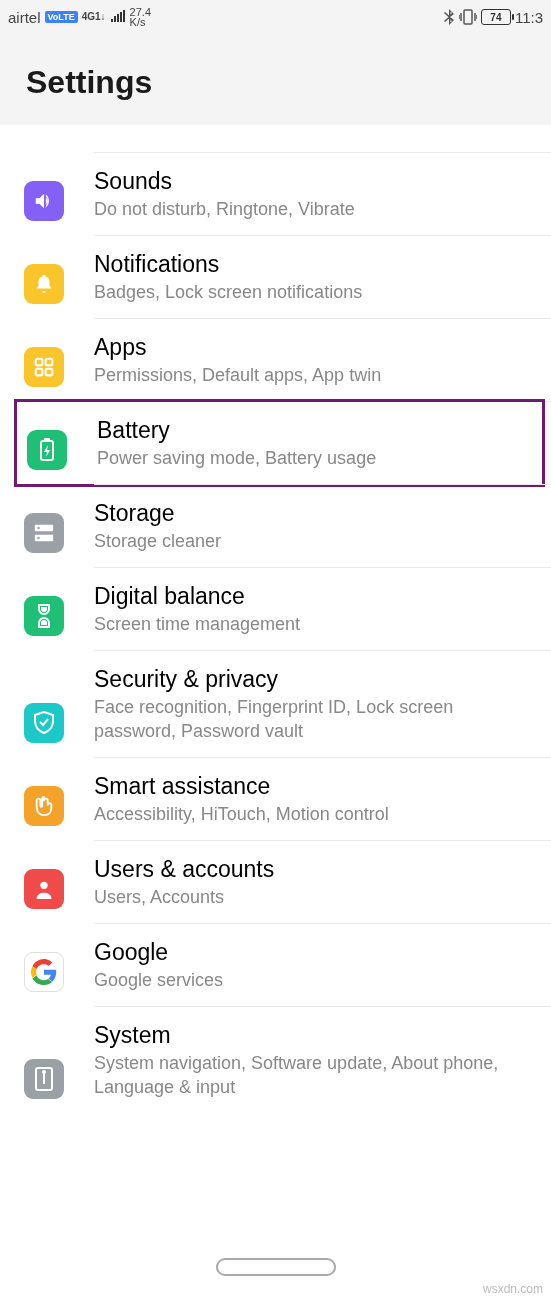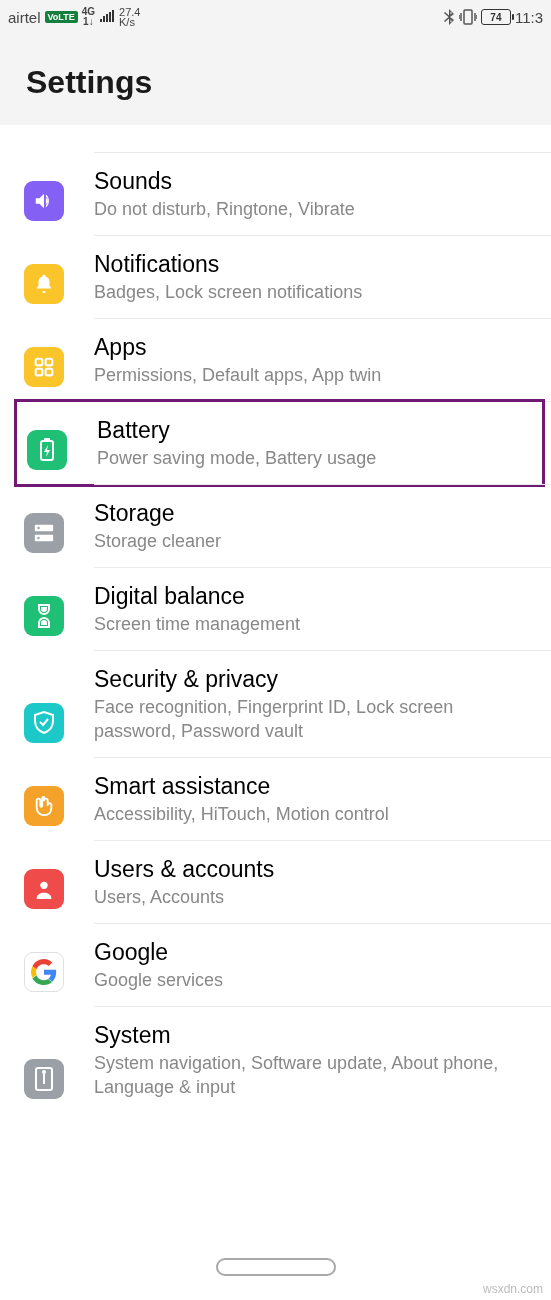--- a/index.html
+++ b/index.html
@@ -1,20 +1,20 @@
 <!DOCTYPE html>
 <html><head>
 <meta charset="utf-8">
 <style>
   * { box-sizing: border-box; margin: 0; padding: 0; }
   html, body { width: 551px; height: 1300px; font-family: -apple-system, Helvetica, Arial, sans-serif; background: #fff; color: #000; }
   .statusbar { height: 34px; background: #f4f4f4; display: flex; justify-content: space-between; align-items: center; padding: 0 8px; font-size: 15px; color: #444; }
   .sb-left, .sb-right { display: flex; align-items: center; gap: 4px; }
-  .volte { background: #15803d; color: #fff; font-size: 9px; font-weight: 700; padding: 1px 3px; border-radius: 2px; }
-  .sb-net { display: flex; flex-direction: column; line-height: 10px; font-size: 10px; font-weight: 600; align-items: center; }
+  .volte { background: #3b82f6; color: #fff; font-size: 9px; font-weight: 700; padding: 1px 3px; border-radius: 2px; }
+  .sb-net { display: flex; flex-direction: row; line-height: 10px; font-size: 10px; font-weight: 600; align-items: center; }
   .sb-speed { display: flex; flex-direction: column; line-height: 10px; font-size: 11px; align-items: flex-start; text-align: right; }
   .batt { border: 1.5px solid #333; border-radius: 3px; width: 30px; height: 16px; position: relative; display: flex; align-items: center; }
   .batt::after { content:""; position:absolute; right:-4px; top:4px; width:2px; height:6px; background:#333; border-radius:1px; }
   .batt span { position:absolute; width:100%; text-align:center; font-size:10px; font-weight:600; color:#333;}
   .header { background: #f4f4f4; padding: 30px 26px 24px 26px; }
   .header h1 { font-size: 32px; font-weight: 700; color: #1a1a1a; }
   .list { background:#fff; }
   .partial { height: 28px; border-bottom: 1px solid #e8e8e8; margin-left: 94px; }
   .row { display: flex; align-items: flex-end; padding: 14px 12px 14px 24px; }
   .sep { border-bottom: 1px solid #eaeaea; margin-left: 94px; }

